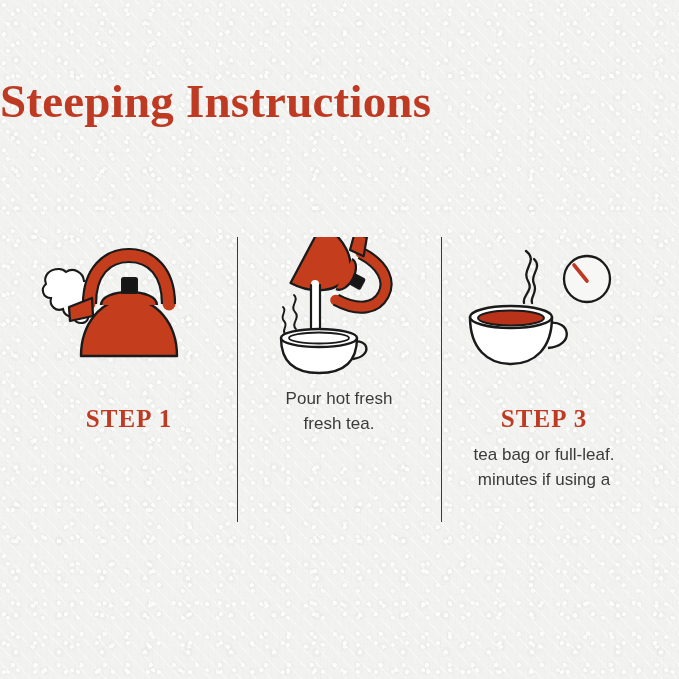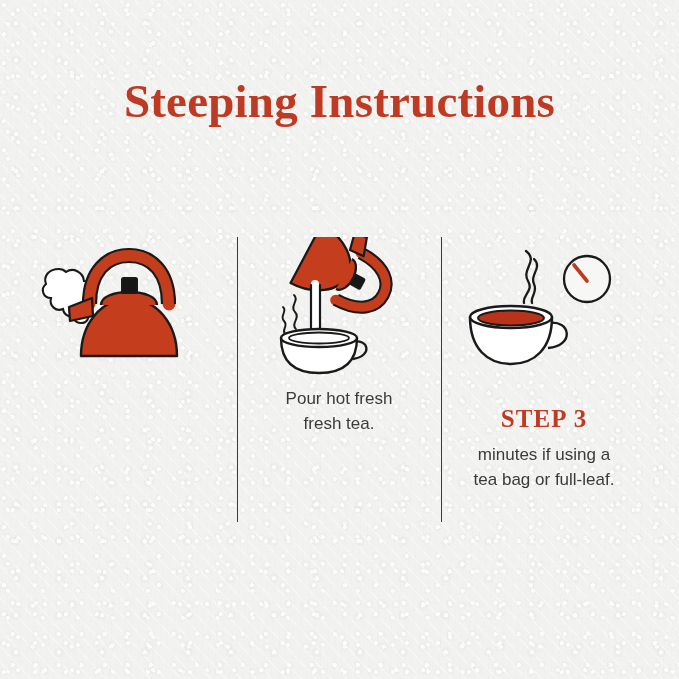--- a/index.html
+++ b/index.html
@@ -41,21 +41,21 @@
       repeating-linear-gradient(3deg, rgba(0,0,0,0.009) 0 1px, transparent 1px 9px),
       repeating-linear-gradient(47deg, rgba(255,255,255,0.5) 0 1px, transparent 1px 11px);
     opacity: 0.9;
   }
 
   #title {
     position: absolute;
     top: 74px;
     left: 0;
     width: 679px;
-    text-align: center;
+    text-align: left;
     font-family: "Liberation Serif", "DejaVu Serif", serif;
     font-weight: bold;
     font-size: 47px;
     letter-spacing: 0.2px;
     color: #bf3a23;
     white-space: nowrap;
   }
 
   .divider {
     position: absolute;
@@ -129,20 +129,21 @@
 
         <path d="M63 61 L40 70 L41 84 L64 79 Z" fill="#c43d1c" stroke="#1a1a1a" stroke-width="2.3" stroke-linejoin="round"></path>
 
         <path d="M52 119 C52 87 72 62 100 62 C128 62 148 87 148 119 Z" fill="#c43d1c" stroke="#1a1a1a" stroke-width="2.4" stroke-linejoin="round"></path>
 
         <path d="M72 68 C72 60 84 55 100 55 C116 55 128 60 128 68" fill="#c43d1c" stroke="#1a1a1a" stroke-width="2.3"></path>
 
         <rect x="93" y="41" width="15" height="15" rx="1.5" fill="#161616" stroke="#1a1a1a" stroke-width="2"></rect>
       </svg>
     </div>
+    <div class="step-label">STEP 1</div>
   </div>
 
   <div class="column" id="column-2">
     <div class="art">
       <svg width="200" height="140" viewBox="0 0 200 140">
 
         <g transform="rotate(118 120 45)">
 
           <path d="M93 57 C93 30 105 17 120 17 C135 17 147 30 147 57" fill="none" stroke="#c43d1c" stroke-width="11" stroke-linecap="round"></path>
           <path d="M88 57 C88 27 102 12 120 12 C138 12 152 27 152 57" fill="none" stroke="#1a1a1a" stroke-width="2.1"></path>
@@ -191,18 +192,18 @@
 
         <path d="M26 80 L108 80 C108 112 90 127 67 127 C44 127 26 112 26 80 Z" fill="#ffffff" stroke="#1a1a1a" stroke-width="2.5" stroke-linejoin="round"></path>
 
         <ellipse cx="67" cy="80" rx="41" ry="11" fill="#ffffff" stroke="#1a1a1a" stroke-width="2.5"></ellipse>
 
         <ellipse cx="67" cy="81" rx="33" ry="7.5" fill="#b9331a" stroke="#1a1a1a" stroke-width="2"></ellipse>
       </svg>
     </div>
     <div class="step-label">STEP 3</div>
     <div class="step-body">
+      <span>tea bag or full-leaf.</span>
       <span>minutes if using a</span>
-      <span>tea bag or full-leaf.</span>
     </div>
   </div>
 
 </div>
 
 </body></html>

